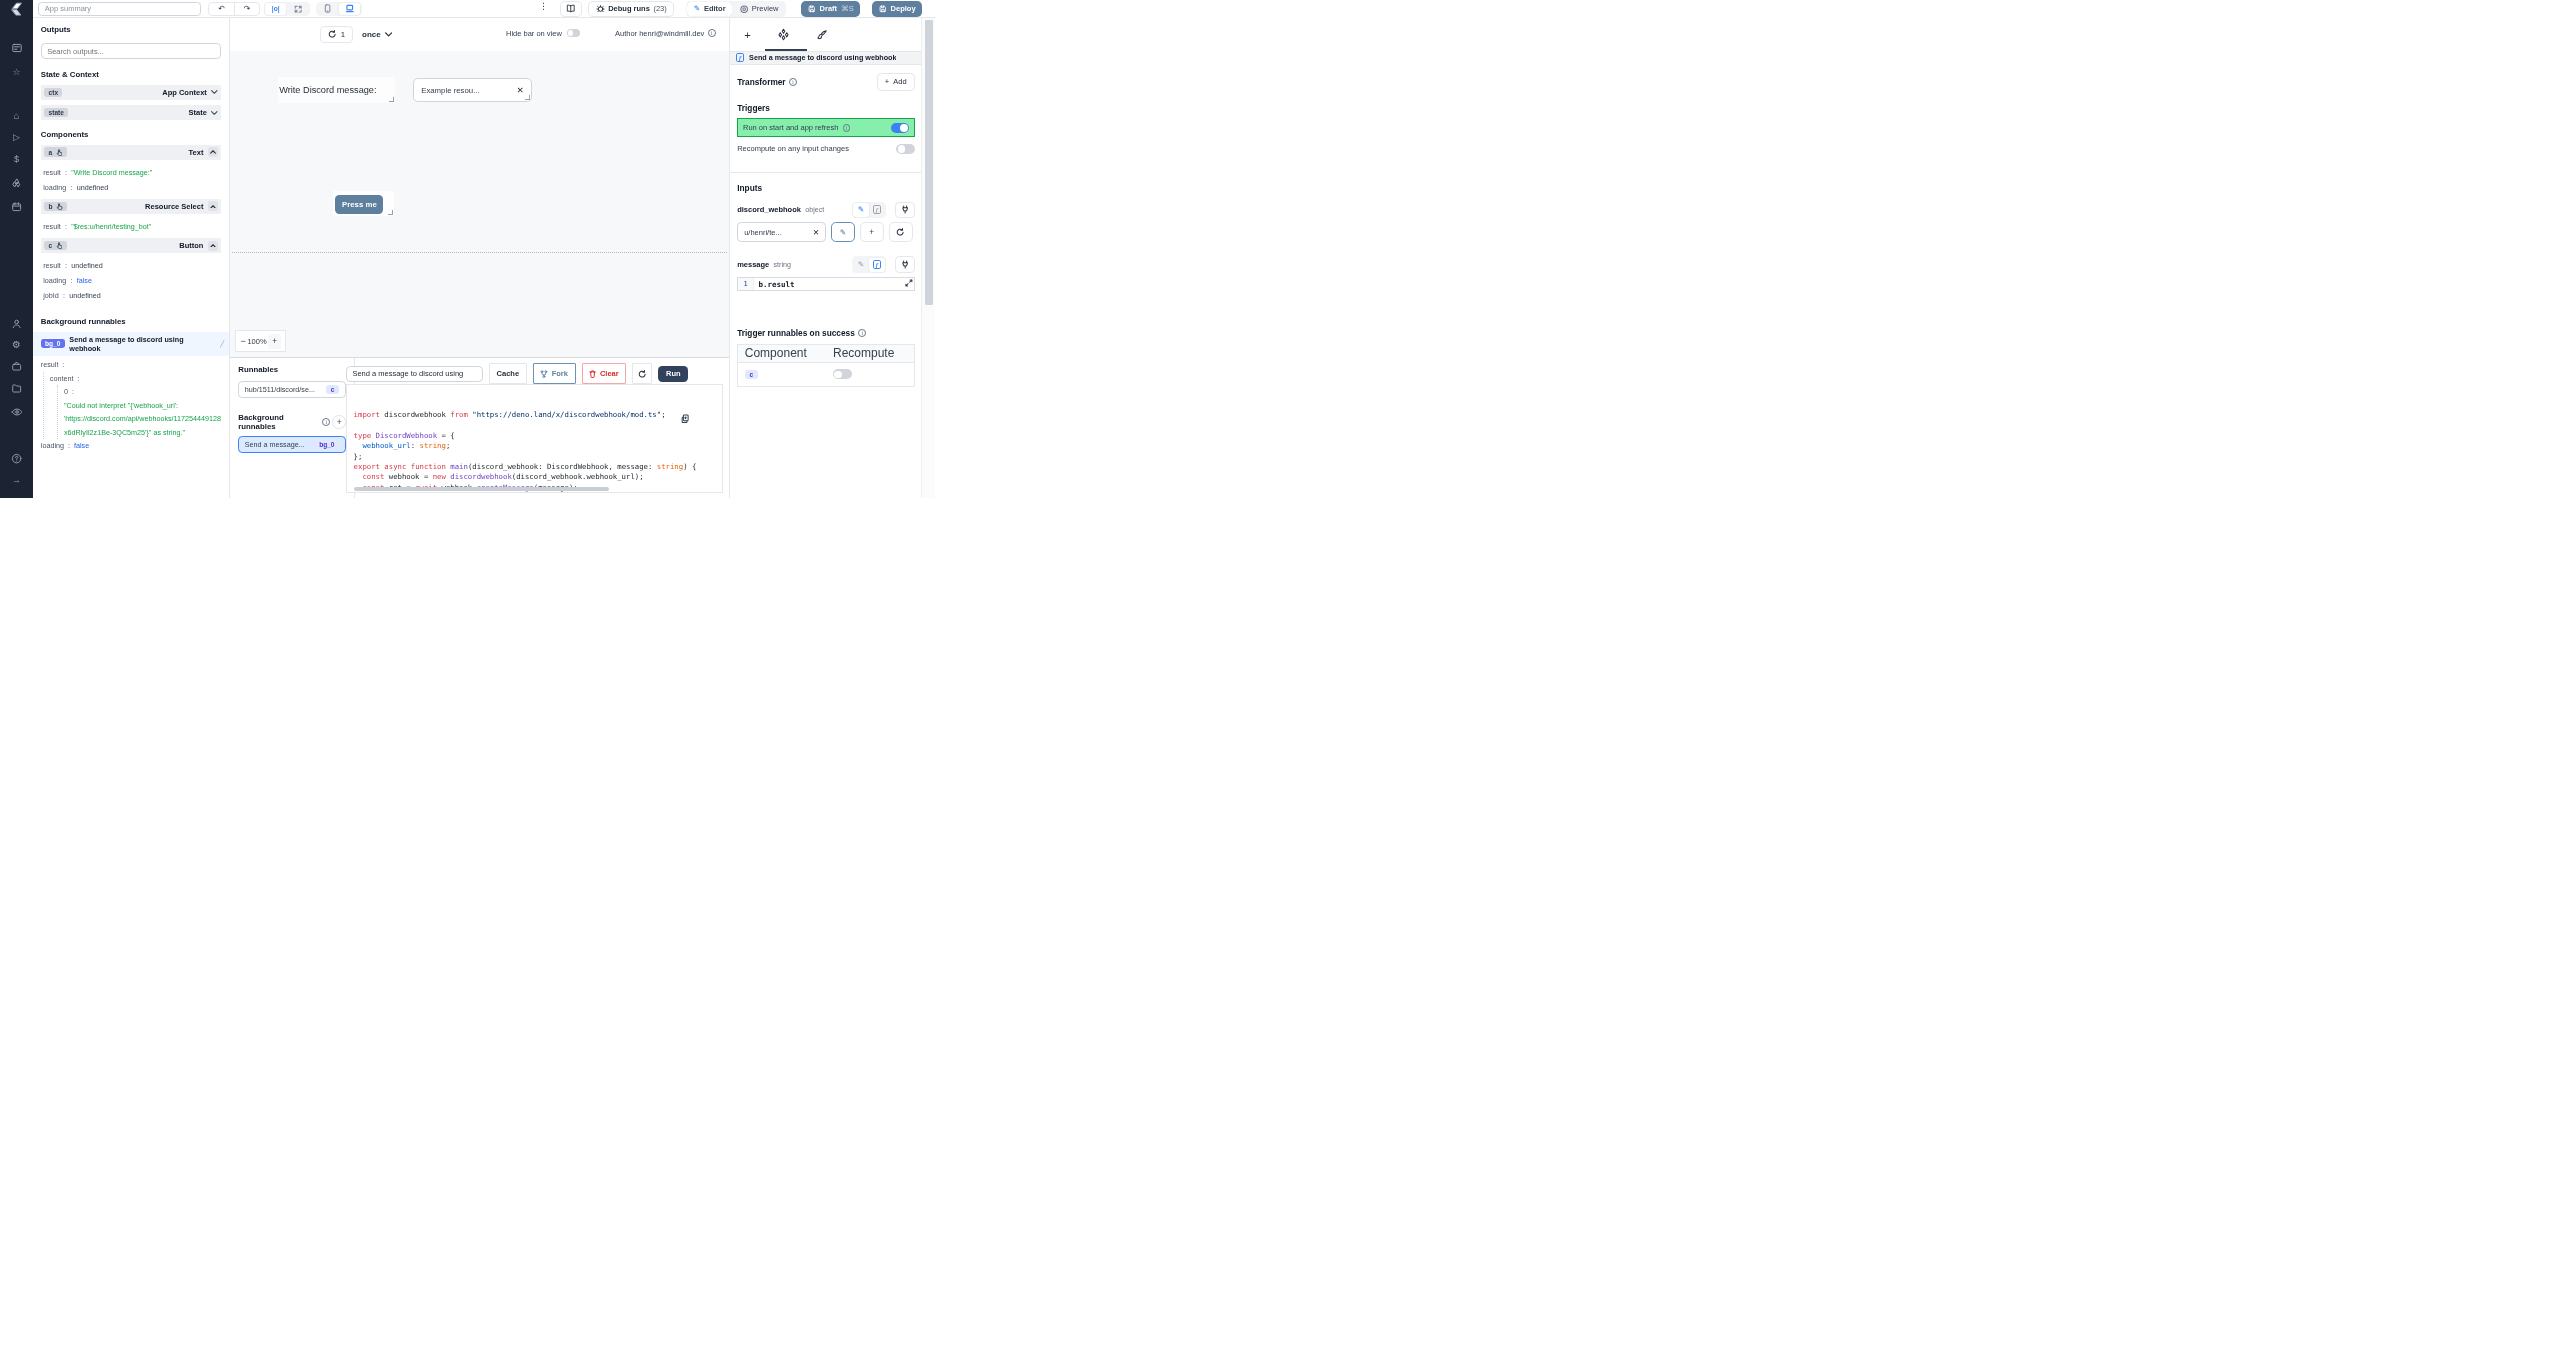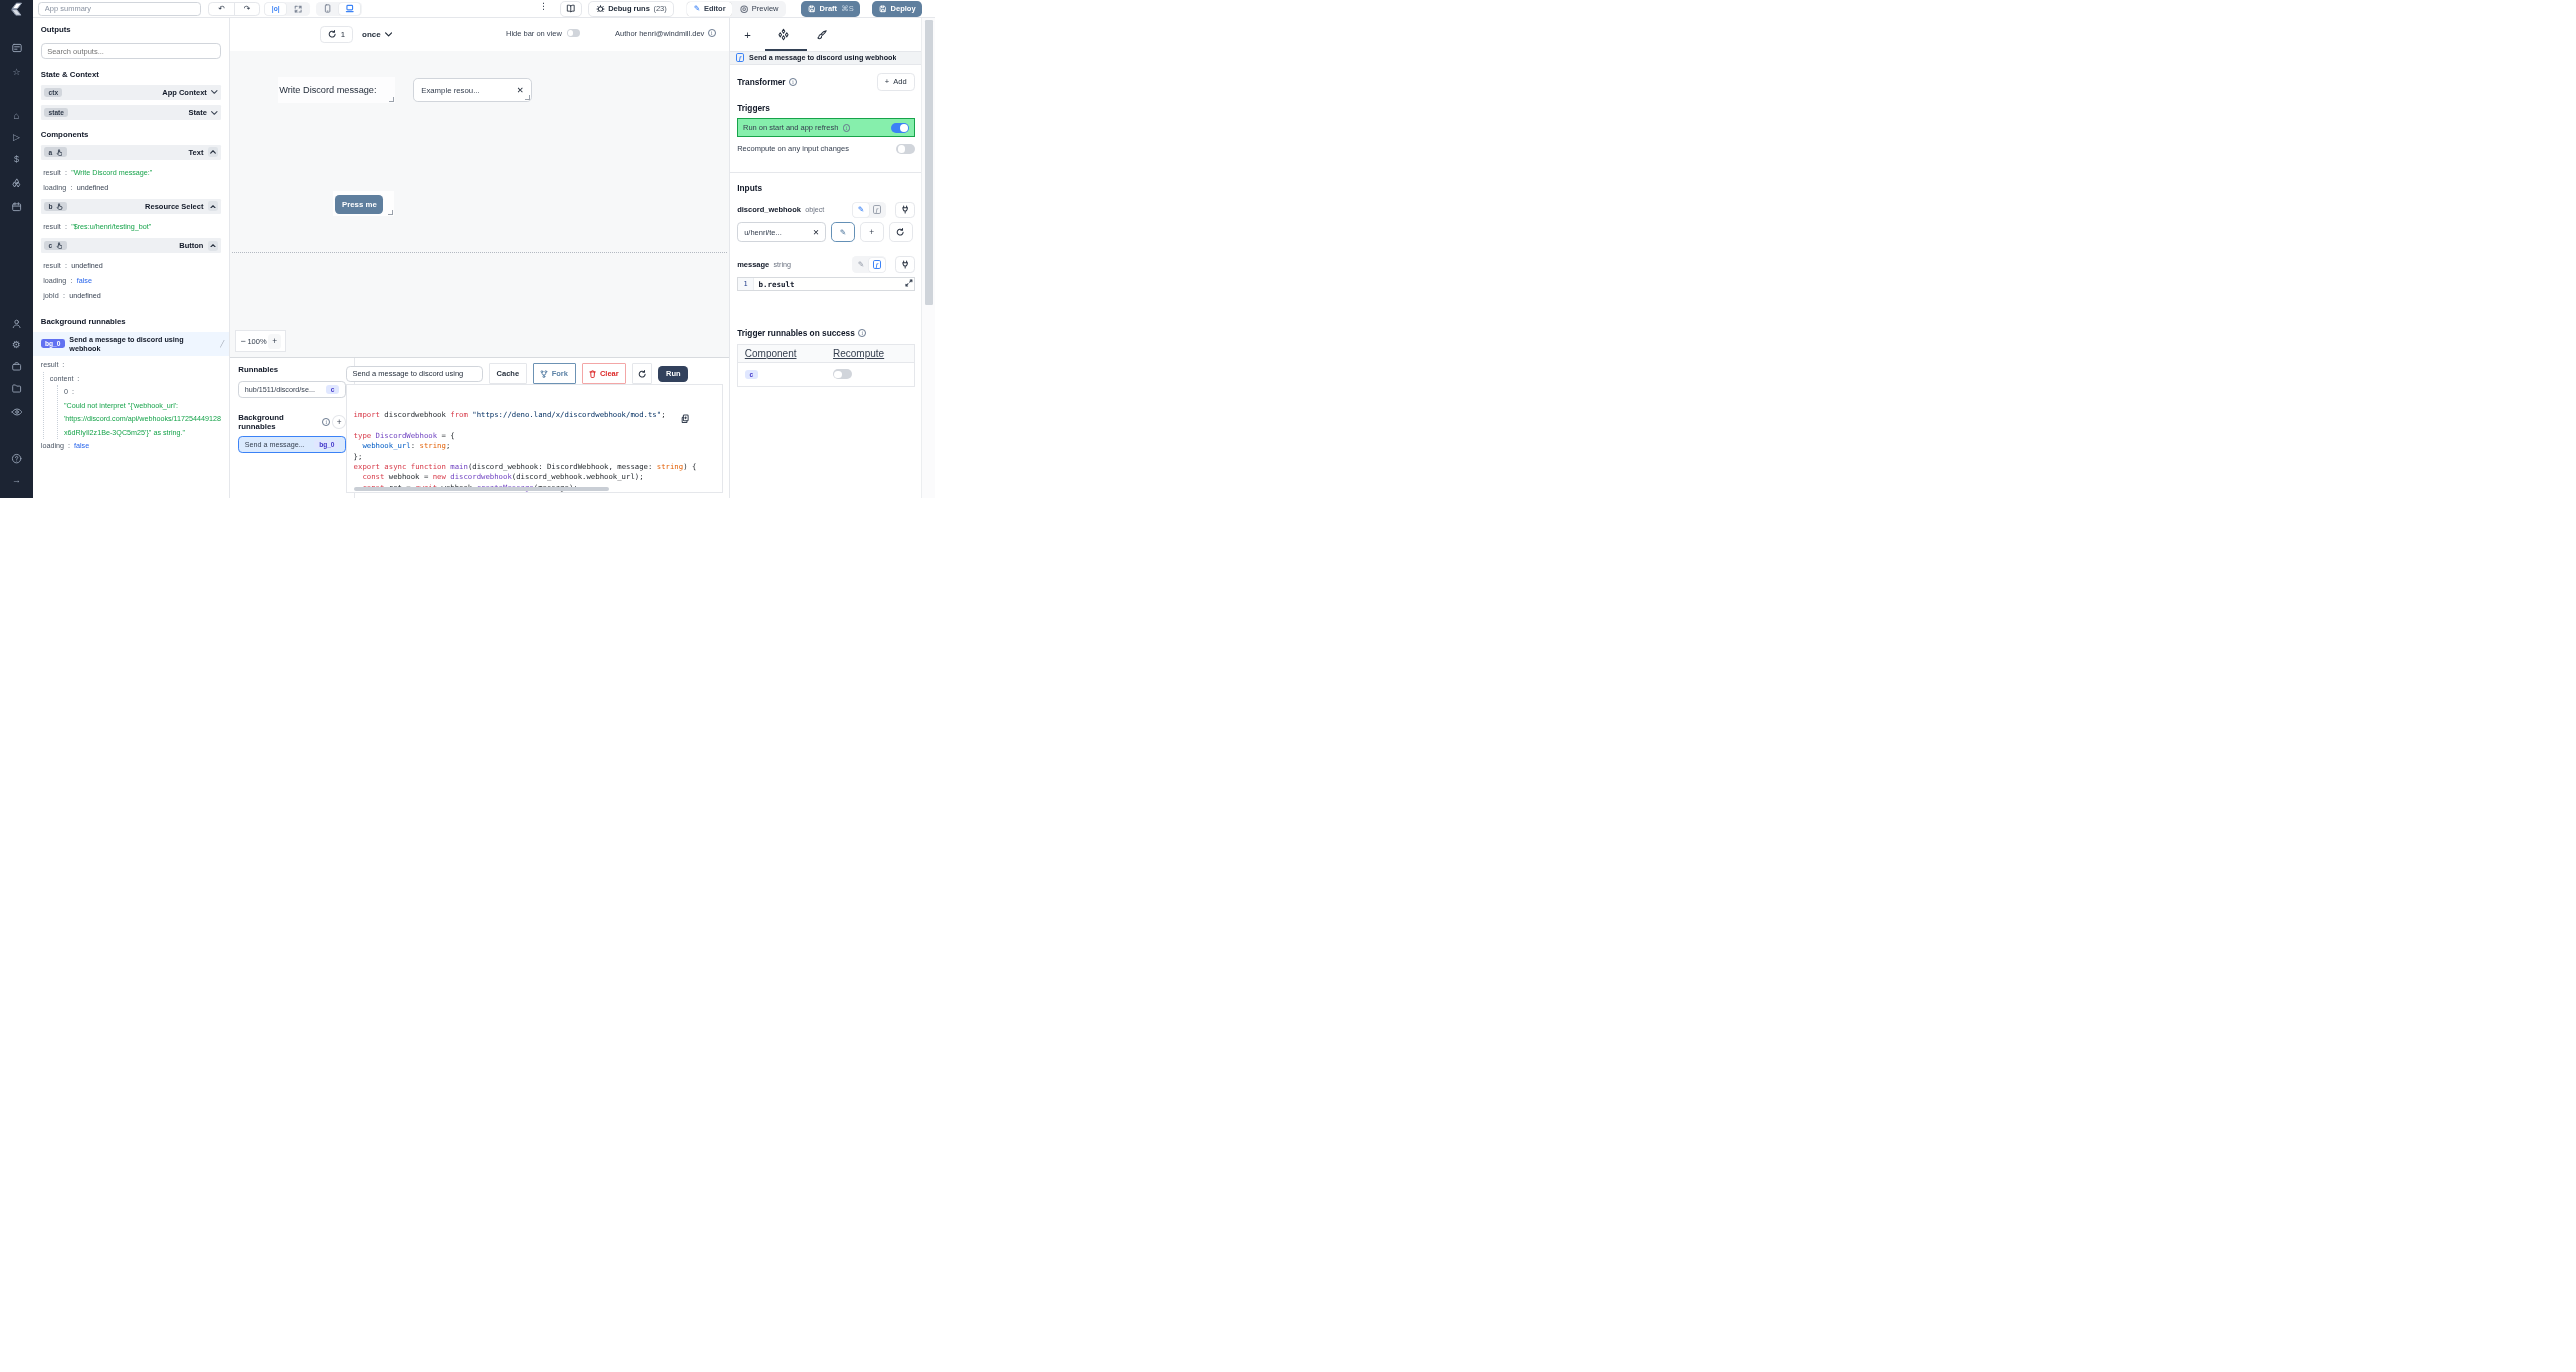--- a/index.html
+++ b/index.html
@@ -135,21 +135,21 @@
   .resselect{width:89px;height:19.7px;border:0.6px solid var(--bd2);border-radius:4.2px;display:flex;align-items:center;padding:0 6px;font-size:7.5px;color:#374151;background:#fff;}
   .resselect .x{margin-left:auto;font-weight:bold;font-size:7.8px;color:#111827;}
   .sqbtn{width:24px;height:19.7px;border:0.6px solid var(--bd);border-radius:4.8px;display:flex;align-items:center;justify-content:center;background:#fff;font-size:8.3px;color:#374151;}
   .sqbtn.selb{border:1px solid #6490b6;}
   .minied{margin-top:4.2px;height:13.7px;border:0.6px solid #d7dade;display:flex;align-items:stretch;background:#fffffe;position:relative;}
   .minied .gut{width:16px;background:#f7f9fb;border-right:0.6px solid #eceef1;display:flex;align-items:center;justify-content:center;font-family:"DejaVu Sans Mono",monospace;font-size:6.9px;color:#1e3a8a;}
   .minied .expr{display:flex;align-items:center;padding-left:4.2px;font-family:"DejaVu Sans Mono",monospace;font-size:7.5px;font-weight:bold;color:#111827;}
   .expand{position:absolute;right:1.2px;top:1.2px;color:#374151;}
   .successhead{margin-top:37px;display:flex;align-items:center;gap:3.6px;}
   .stable{margin-top:6px;border:0.6px solid var(--bd);}
-  .sthead{display:flex;background:#f9fafb;border-bottom:0.6px solid var(--bd);height:18px;align-items:center;font-size:10px;color:#374151;text-decoration:underline;}
+  .sthead{display:flex;background:#f9fafb;border-bottom:0.6px solid var(--bd);height:18px;align-items:center;font-size:12px;color:#374151;}
   .sthead .c1{width:54%;padding-left:6.6px;}
   .strow{display:flex;align-items:center;height:23px;font-size:7.2px;}
   .strow .c1{width:54%;padding-left:6.6px;}
 
   
   .sbstrip{position:absolute;right:0;top:18px;width:13.7px;bottom:0;background:#fbfbfc;border-left:0.6px solid #eceef0;}
   .sbthumb{position:absolute;left:2.4px;top:1.8px;width:8.3px;height:285px;background:#cfd4da;border-radius:1.2px;}
 </style>
 </head>
 <body>

